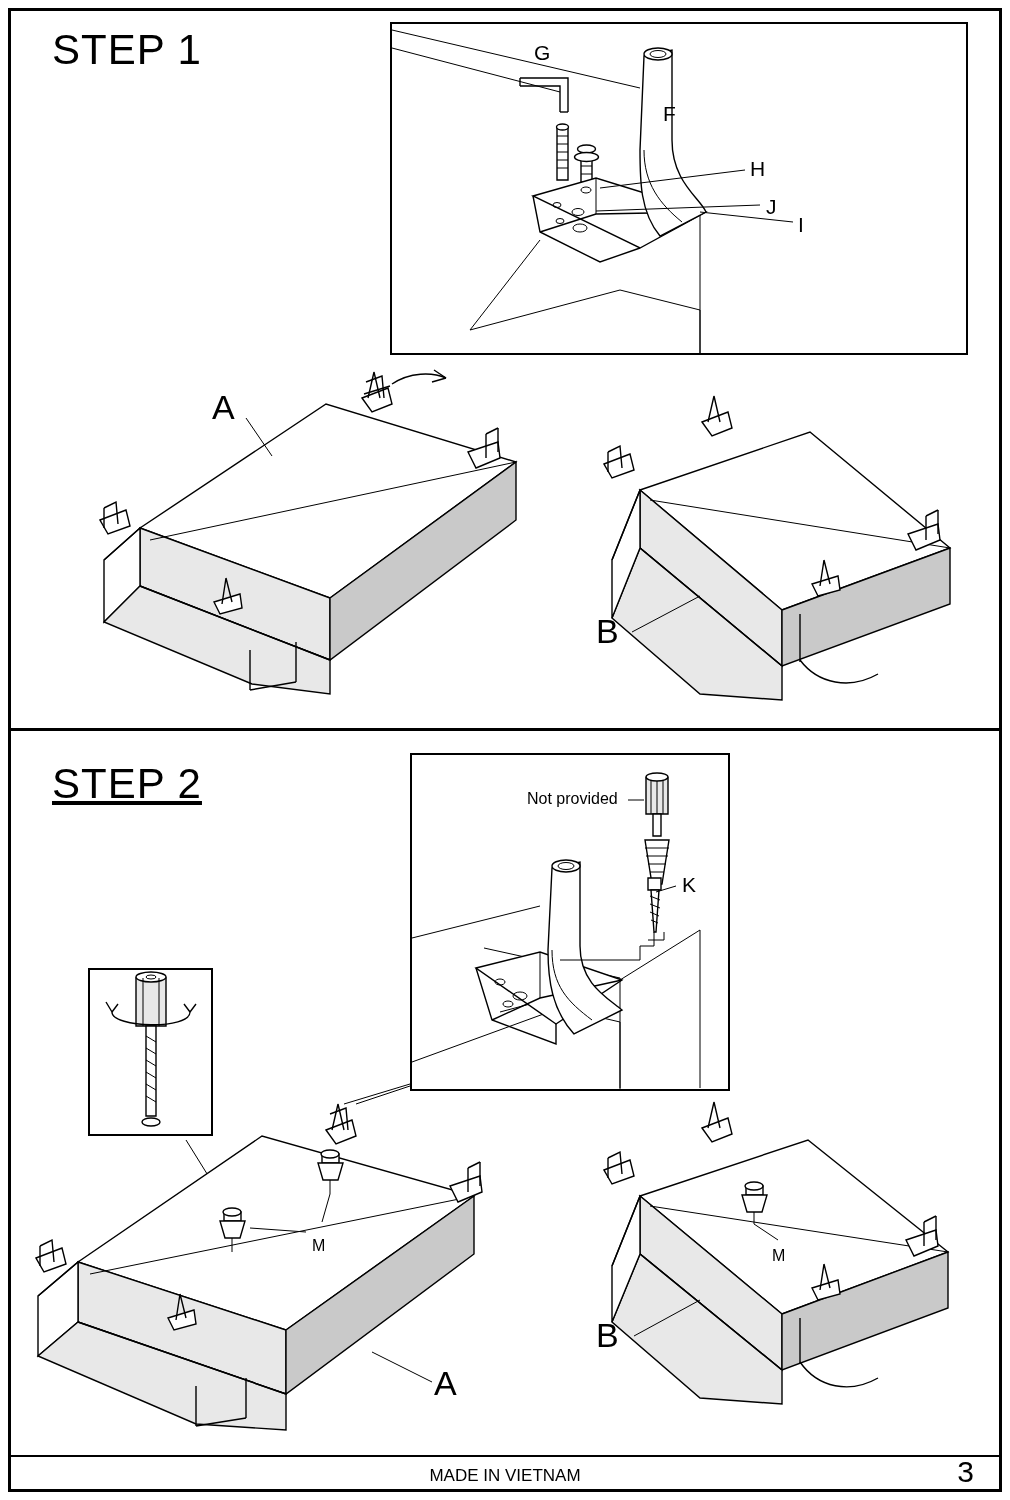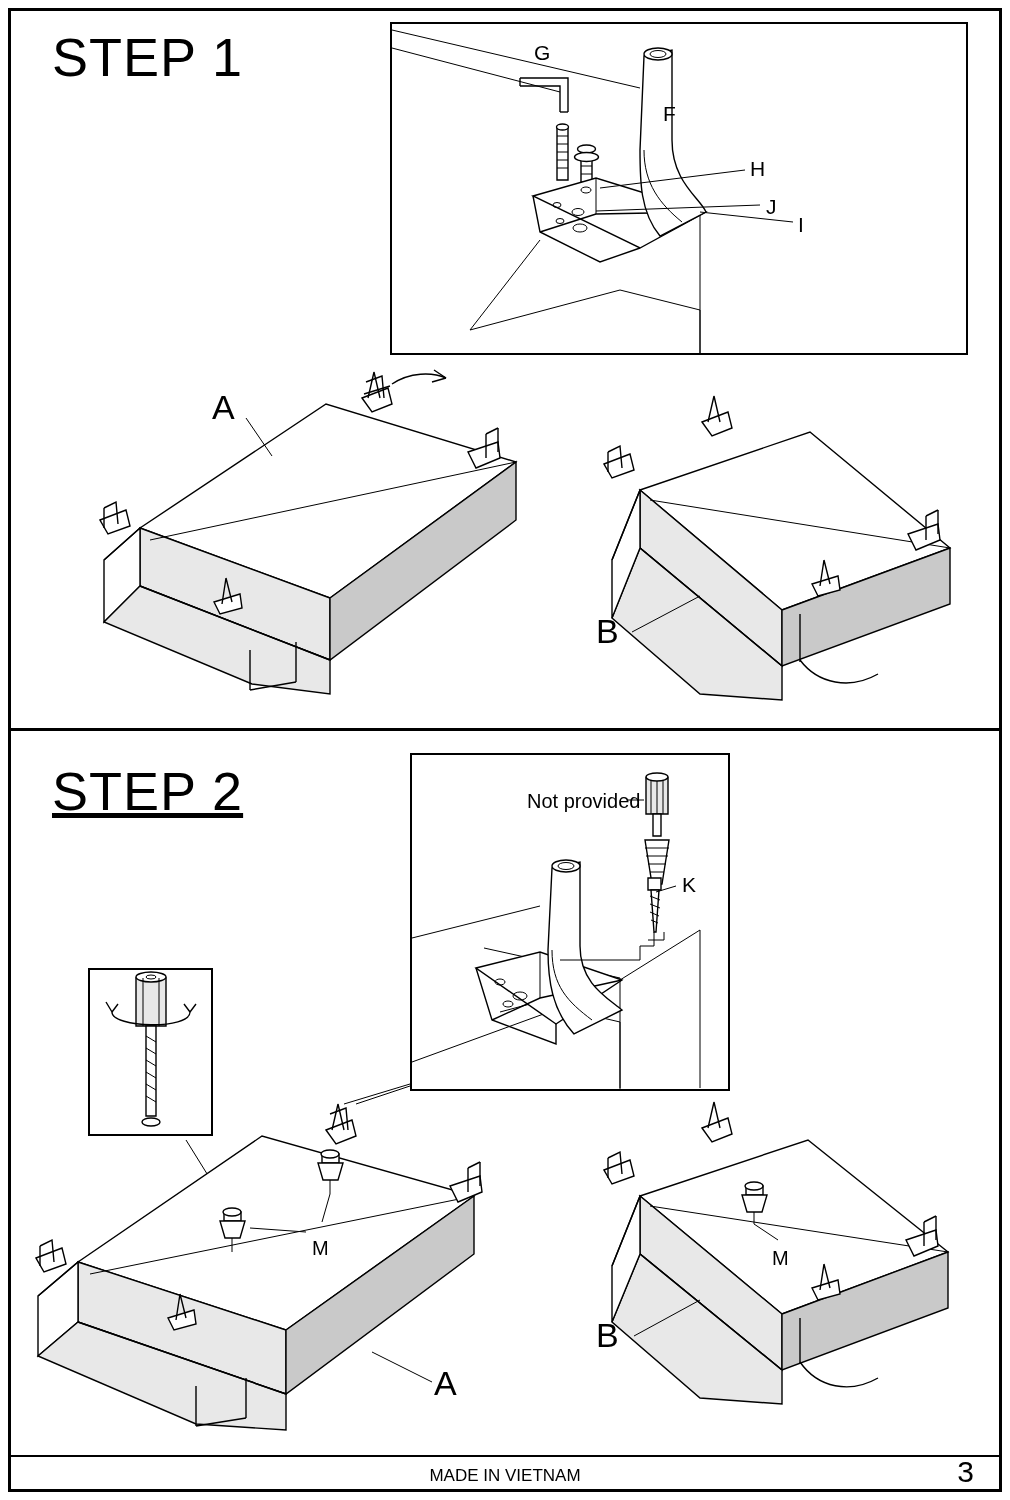--- a/index.html
+++ b/index.html
@@ -38,21 +38,21 @@
   .footer-rule {
     position: absolute;
     left: 11px;
     top: 1455px;
     width: 988px;
     height: 0;
     border-top: 2px solid #000;
   }
   .step-title {
     position: absolute;
-    font-size: 54px;
+    font-size: 42px;
     letter-spacing: 1px;
     font-weight: 400;
     white-space: nowrap;
   }
   #step1-title { left: 52px; top: 26px; }
   #step2-title { left: 52px; top: 760px; text-decoration: underline; }
 
   .detail-box {
     position: absolute;
     border: 2px solid #000;
@@ -63,21 +63,21 @@
   #step2-detail { left: 410px; top: 753px; width: 320px; height: 338px; }
   #step2-inset  { left: 88px; top: 968px; width: 125px; height: 168px; }
 
   .lbl {
     position: absolute;
     font-size: 21px;
     line-height: 1;
     white-space: nowrap;
   }
   .lbl.big { font-size: 34px; }
-  .lbl.small { font-size: 20px; }
+  .lbl.small { font-size: 16px; }
 
   .footer-text {
     position: absolute;
     left: 0;
     top: 1466px;
     width: 1010px;
     text-align: center;
     font-size: 17px;
   }
   .page-num {

